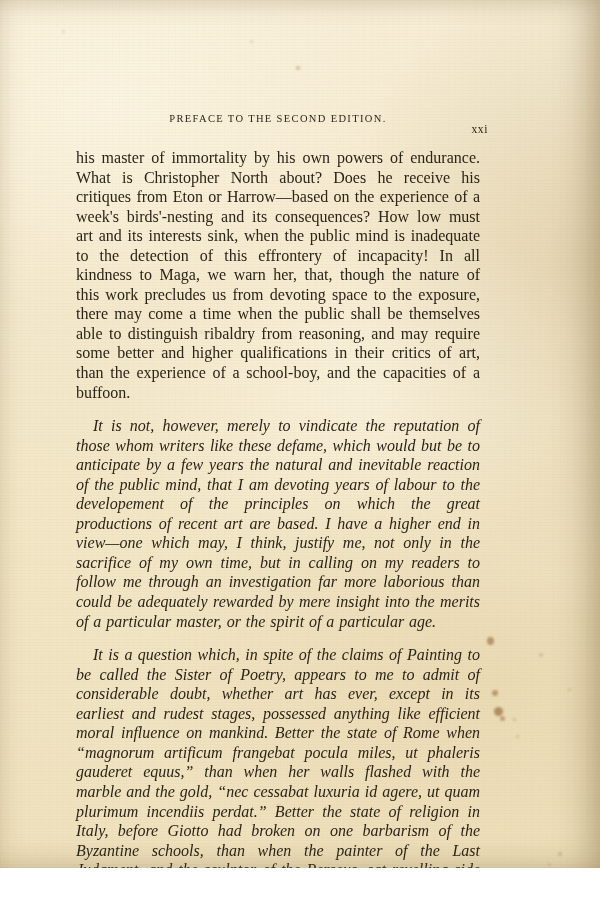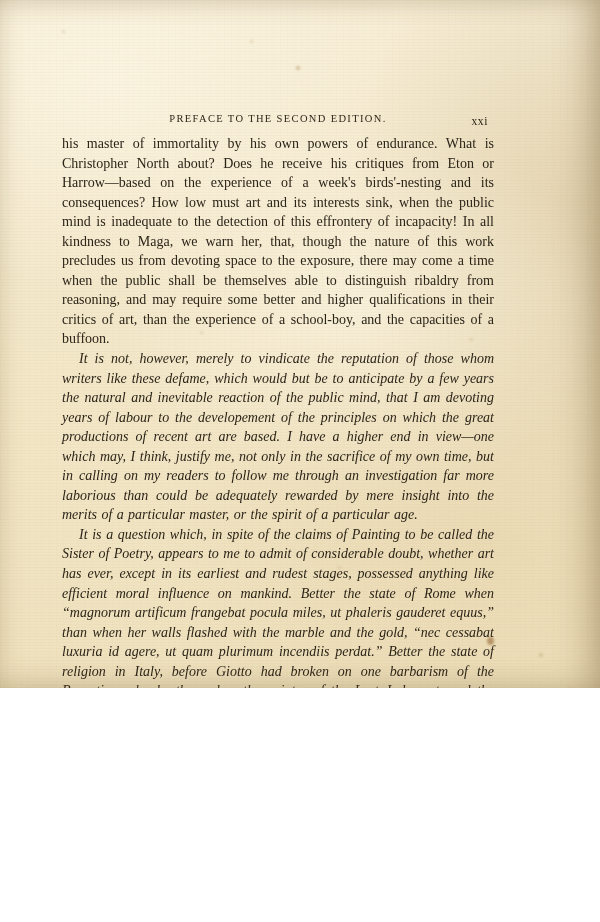--- a/index.html
+++ b/index.html
@@ -4,21 +4,21 @@
 <style>
   html, body {
     margin: 0;
     padding: 0;
     background: #ffffff;
   }
 
   #page {
     position: relative;
     width: 600px;
-    height: 688px;
+    height: 868px;
     overflow: hidden;
     background-color: #f3e7c9;
     background-image:
       
       radial-gradient(ellipse 420px 300px at 18% 12%, rgba(255,250,235,0.55), rgba(255,250,235,0) 70%),
       radial-gradient(ellipse 500px 360px at 82% 78%, rgba(226,206,163,0.45), rgba(226,206,163,0) 70%),
       radial-gradient(ellipse 340px 260px at 60% 45%, rgba(255,252,240,0.40), rgba(255,252,240,0) 72%),
       radial-gradient(ellipse 300px 420px at 96% 30%, rgba(205,182,138,0.40), rgba(205,182,138,0) 75%),
       
       linear-gradient(180deg, #f7eed6 0%, #f4e9cd 28%, #f2e6c6 62%, #efe1bd 100%);
@@ -87,31 +87,31 @@
     letter-spacing: 1.35px;
     font-variant: small-caps;
     text-transform: uppercase;
     color: #2d2619;
     white-space: nowrap;
   }
 
   #folio {
     position: absolute;
     right: 6px;
-    top: 11px;
+    top: 19px;
     font-size: 11.5px;
     letter-spacing: 0.6px;
     color: #2d2619;
   }
 
   .para {
-    margin: 0;
+    margin: 14px;
     text-align: justify;
     text-justify: inter-word;
-    font-size: 14px;
+    font-size: 16px;
     line-height: 19.55px;
     word-spacing: 0.9px;
     -webkit-font-smoothing: antialiased;
   }
 
   .para.indent {
     text-indent: 17px;
     font-style: italic;
   }
 

